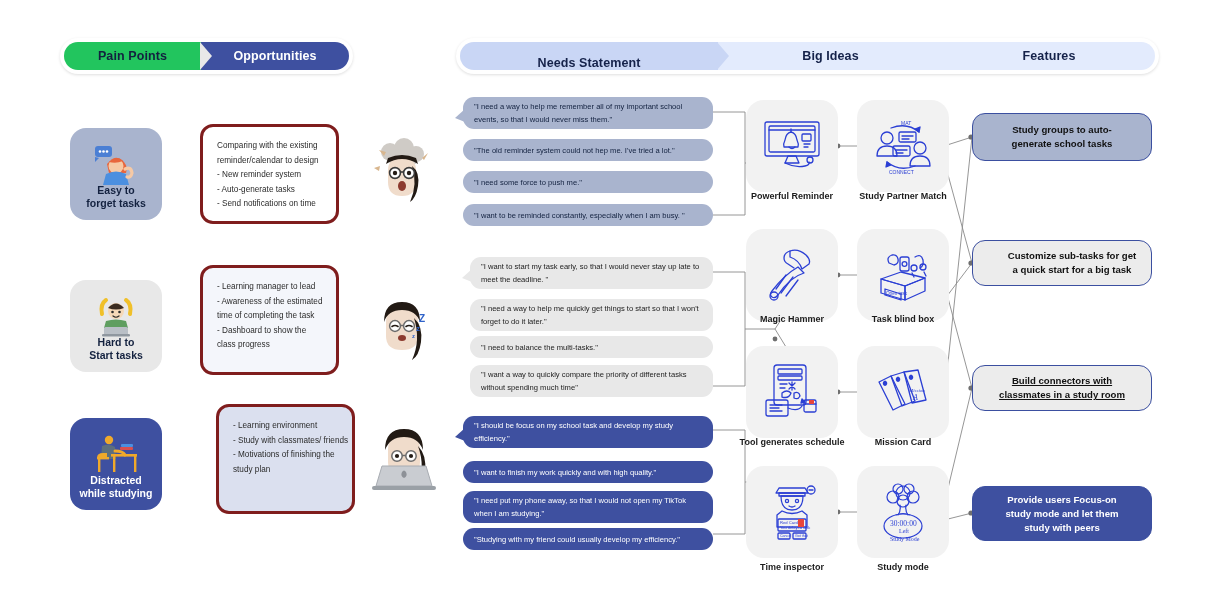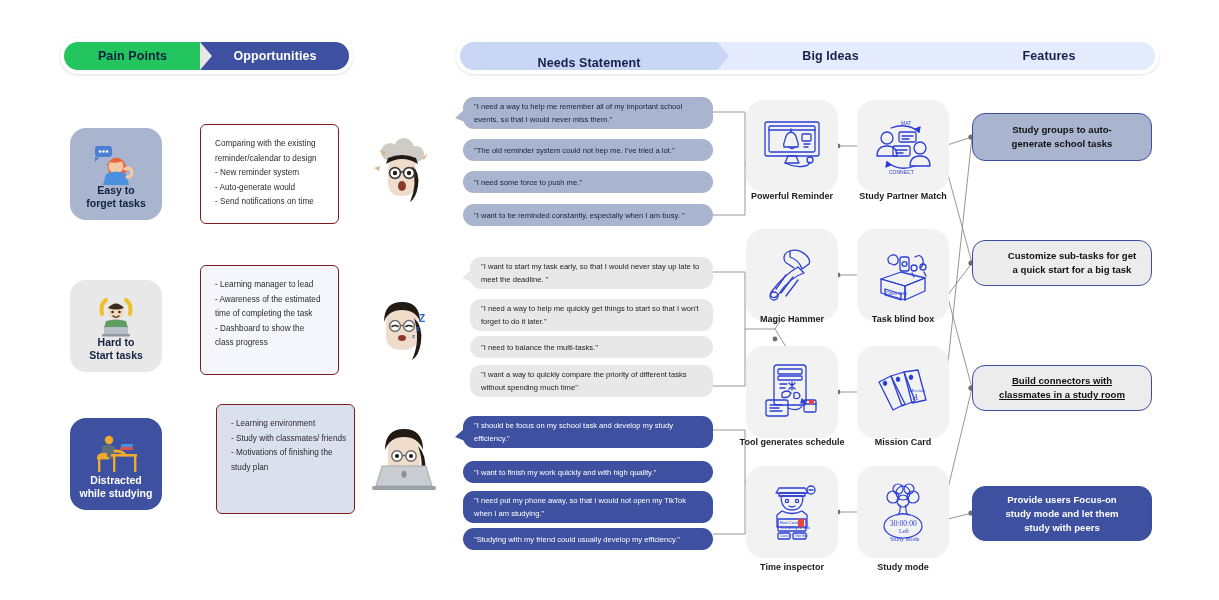--- a/index.html
+++ b/index.html
@@ -35,22 +35,22 @@
     display:flex;flex-direction:column;align-items:center;
     justify-content:flex-end;padding-bottom:10px;box-sizing:border-box;
   }
   .pp-icon .lbl{
     font-size:10.5px;font-weight:bold;text-align:center;line-height:13px;
   }
   .pp-art{position:absolute;top:14px;left:0;right:0;display:flex;
           justify-content:center;}
 
   .opp-card{
-    position:absolute;box-sizing:border-box;border:1px solid #7f1d1d;
-    border-radius:6px;padding:12px 14px;
+    position:absolute;box-sizing:border-box;border:3px solid #7f1d1d;
+    border-radius:13px;padding:12px 14px;
     font-size:8.2px;line-height:14.5px;color:#2b2b2b;
   }
   .opp-card .ln{white-space:nowrap;}
 
   
   .bubble{
     position:absolute;box-sizing:border-box;border-radius:11px;
     padding:7px 11px;font-size:7.6px;line-height:13px;
     display:flex;align-items:center;
   }
@@ -236,21 +236,21 @@
     <div class="lbl">
       <div>Distracted</div>
       <div>while studying</div>
     </div>
   </div>
 
   <div class="opp-card" style="left:200px;top:124px;width:139px;height:100px;background:#ffffff;">
     <div class="ln">Comparing with the existing</div>
     <div class="ln">reminder/calendar to design</div>
     <div class="ln">- New reminder system</div>
-    <div class="ln">- Auto-generate would</div>
+    <div class="ln">- Auto-generate tasks</div>
     <div class="ln">- Send notifications on time</div>
   </div>
 
   <div class="opp-card" style="left:200px;top:265px;width:139px;height:110px;background:#f4f6fb;">
     <div class="ln">- Learning manager to lead</div>
     <div class="ln">- Awareness of the estimated</div>
     <div class="ln">   time of completing the task</div>
     <div class="ln">- Dashboard to show the</div>
     <div class="ln">   class progress</div>
   </div>

